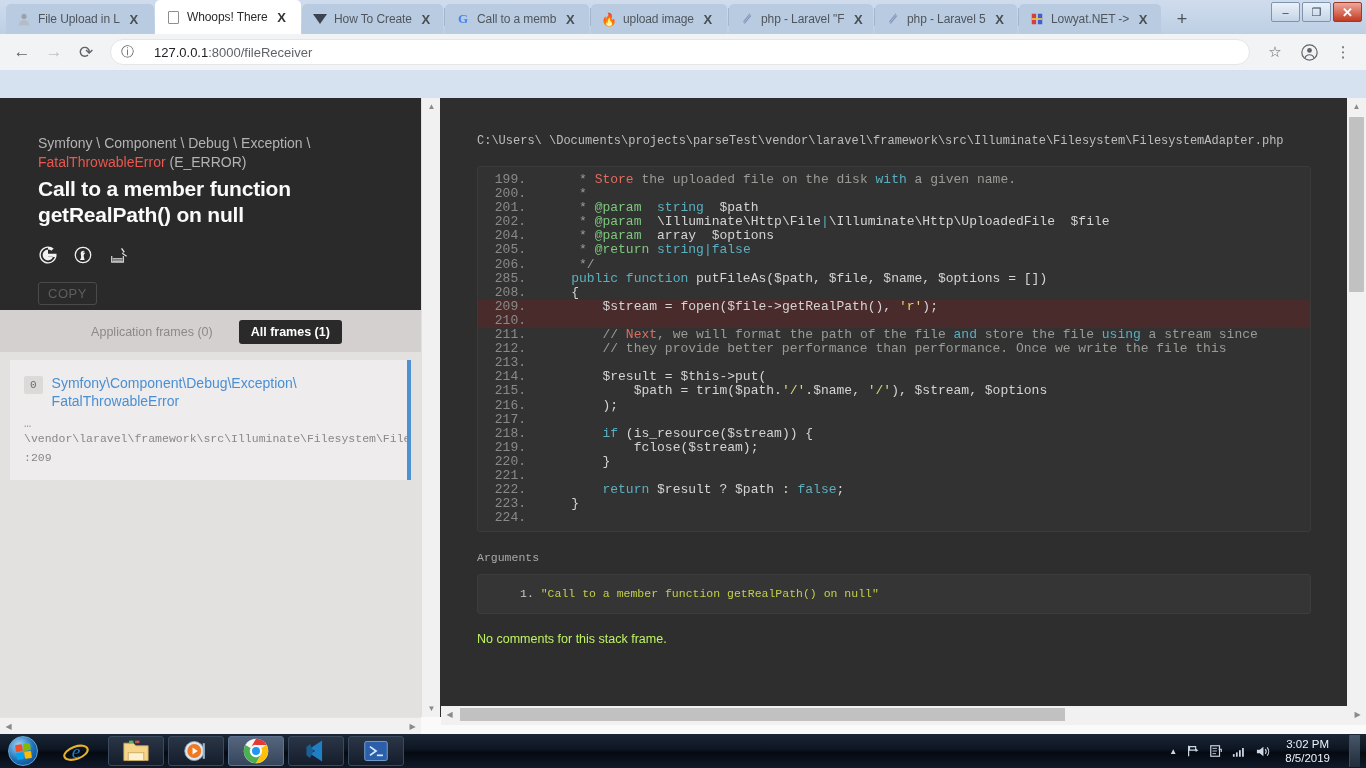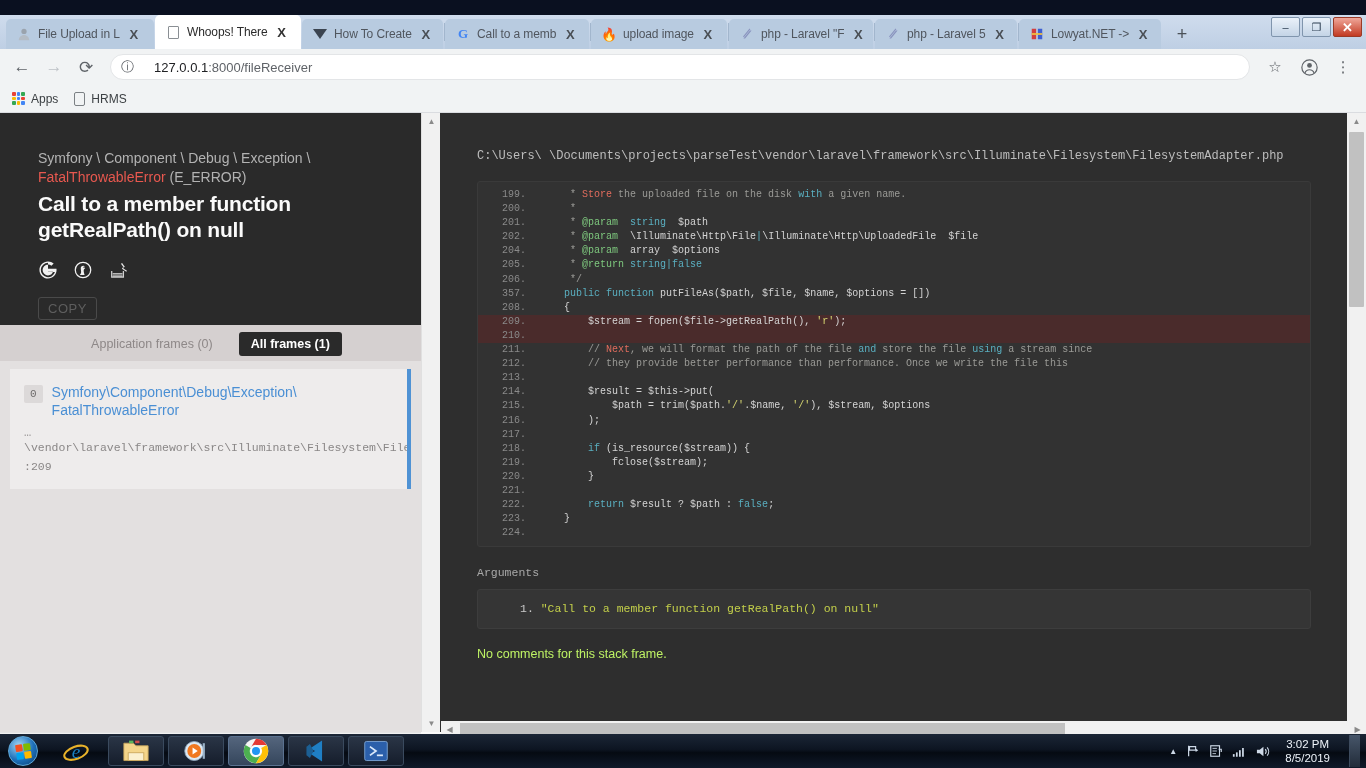--- a/index.html
+++ b/index.html
@@ -3,21 +3,21 @@
 <meta charset="utf-8">
 <style>
   * { box-sizing: border-box; margin: 0; padding: 0; }
   html, body {
     width: 1366px; height: 768px; overflow: hidden;
     font-family: "Liberation Sans", sans-serif;
     background: #0a1020;
   }
   
   #browser-window {
-    position: absolute; left: 0; top: 15px; width: 1366px; height: 734px;
+    position: absolute; left: 0; top: 0; width: 1366px; height: 734px;
     background: #d6e2f0;
   }
   
   #tabstrip {
     position: absolute; left: 0; top: 0; width: 1366px; height: 34px;
     background: linear-gradient(#cfdced, #becfe4);
     display: flex; align-items: flex-end;
   }
   .tab {
     position: relative; height: 30px; display: flex; align-items: center;
@@ -114,21 +114,21 @@
     font-size: 21px; color: #fafafa; line-height: 26px; font-weight: bold; letter-spacing: -0.2px;
   }
   #exc-icons { display: flex; gap: 16px; margin-top: 17px; align-items: center; }
   .exc-icon { width: 19px; height: 19px; display:flex; align-items:center; justify-content:center;}
   #copy-btn {
     margin-top: 18px; display: inline-block; border: 1px solid #4a4a4a;
     color: #5e5e5e; font-size: 13px; padding: 3px 9px; border-radius: 3px;
     letter-spacing: 0.5px;
   }
   #frames-tabs {
-    background: #d5d0d0; height: 36px; display: flex; align-items: center;
+    background: #d5d0d0; height: 42px; display: flex; align-items: center;
     justify-content: center; gap: 14px; padding-top: 2px;
   }
   .frames-tab { font-size: 12.5px; color: #8e8888; padding: 5px 12px; border-radius: 3px; }
   .frames-tab.active { background: #2a2a2a; color: #fff; font-weight: bold; }
   #frames-list { padding: 8px 10px 0 10px; }
   .frame-item {
     background: #eeecec; border-right: 4px solid #4f92d4; padding: 14px 14px 14px 14px;
     position: relative; overflow: hidden;
   }
   .frame-top { display: flex; gap: 9px; align-items: flex-start; }
@@ -159,21 +159,21 @@
   #frame-file {
     color: #bdbdbd; font-family: "Liberation Mono", monospace; font-size: 12px;
     padding: 36px 0 0 36px; white-space: nowrap;
   }
   #frame-file .redacted { color: #2e2e2e; background: transparent; }
   #code-block {
     margin: 18px 36px 0 36px; background: #323232; border: 1px solid #3a3a3a;
     border-radius: 3px; padding: 6px 0; position: relative; overflow: hidden;
   }
   .code-line {
-    display: flex; font-family: "Liberation Mono", monospace; font-size: 10px;
+    display: flex; font-family: "Liberation Mono", monospace; font-size: 13px;
     line-height: 14.1px; white-space: pre; height: 14.1px;
   }
   .code-line.hl { background: #4a2b2b; }
   .ln {
     width: 62px; flex: 0 0 62px; text-align: right; padding-right: 14px;
     color: #8a8a8a;
   }
   .cc { color: #d4d4d4; }
   .t-cmt   { color: #9a9a96; }
   .t-kw    { color: #5aafc0; }
@@ -371,40 +371,20 @@
     <div class="tb-right">
       <svg width="17" height="17" viewBox="0 0 20 20">
           <circle cx="10" cy="10" r="9" fill="none" stroke="#5f6368" stroke-width="1.4"></circle>
           <circle cx="10" cy="7.5" r="2.8" fill="#5f6368"></circle>
           <path d="M4.6 16.5a5.7 5.7 0 0 1 10.8 0" fill="none" stroke="#5f6368" stroke-width="1.4"></path>
         </svg>
     </div>
     <div class="tb-right">⋮</div>
   </div>
 
-  <div id="bookmarks">
-    <div class="bm">
-      <span class="apps-grid">
-          <i></i>
-          <i></i>
-          <i></i>
-          <i></i>
-          <i></i>
-          <i></i>
-          <i></i>
-          <i></i>
-          <i></i>
-        </span>
-      <span>Apps</span>
-    </div>
-    <div class="bm">
-      <span class="doc-icon"></span>
-      <span>HRMS</span>
-    </div>
-  </div>
 
   <div id="viewport">
 
     <div id="left-panel">
       <div id="exception-header">
         <div id="exc-class">
           <span>Symfony \ Component \ Debug \ Exception \</span><br>
           <span class="fatal">FatalThrowableError</span><span> (E_ERROR)</span>
         </div>
         <div id="exc-message">Call to a member function getRealPath() on null</div>
@@ -467,21 +447,21 @@
       <div id="frame-file"><span>C:\Users\</span><span class="redacted">                </span><span>\Documents\projects\parseTest\vendor\laravel\framework\src\Illuminate\Filesystem\FilesystemAdapter.php</span></div>
 
       <div id="code-block">
           <div class="code-line"><span class="ln">199.</span><span class="cc">     <span class="t-cmt">*</span> <span class="t-red">Store</span> <span class="t-cmt">the uploaded file on the disk</span> <span class="t-kw">with</span> <span class="t-cmt">a given name.</span></span></div>
           <div class="code-line"><span class="ln">200.</span><span class="cc">     <span class="t-cmt">*</span></span></div>
           <div class="code-line"><span class="ln">201.</span><span class="cc">     <span class="t-cmt">*</span> <span class="t-tag">@param</span>  <span class="t-kw">string</span>  <span class="cc">$path</span></span></div>
           <div class="code-line"><span class="ln">202.</span><span class="cc">     <span class="t-cmt">*</span> <span class="t-tag">@param</span>  <span class="cc">\Illuminate\Http\File</span><span class="t-kw">|</span><span class="cc">\Illuminate\Http\UploadedFile</span>  <span class="cc">$file</span></span></div>
           <div class="code-line"><span class="ln">204.</span><span class="cc">     <span class="t-cmt">*</span> <span class="t-tag">@param</span>  <span class="cc">array</span>  <span class="cc">$options</span></span></div>
           <div class="code-line"><span class="ln">205.</span><span class="cc">     <span class="t-cmt">*</span> <span class="t-tag">@return</span> <span class="t-kw">string</span><span class="t-kw">|</span><span class="t-kw">false</span></span></div>
           <div class="code-line"><span class="ln">206.</span><span class="cc">     <span class="t-cmt">*/</span></span></div>
-          <div class="code-line"><span class="ln">357.</span><span class="cc">    <span class="t-kw">public function</span> <span class="cc">putFileAs</span>(<span class="cc">$path</span>, <span class="cc">$file</span>, <span class="cc">$name</span>, <span class="cc">$options</span> = []) </span></div>
+          <div class="code-line"><span class="ln">285.</span><span class="cc">    <span class="t-kw">public function</span> <span class="cc">putFileAs</span>(<span class="cc">$path</span>, <span class="cc">$file</span>, <span class="cc">$name</span>, <span class="cc">$options</span> = []) </span></div>
           <div class="code-line"><span class="ln">208.</span><span class="cc">    <span class="cc">{</span></span></div>
           <div class="code-line hl"><span class="ln">209.</span><span class="cc">        <span class="cc">$stream</span> = <span class="cc">fopen</span>(<span class="cc">$file</span>-&gt;<span class="cc">getRealPath</span>(), <span class="t-str">'r'</span>);</span></div>
           <div class="code-line hl"><span class="ln">210.</span><span class="cc"></span></div>
           <div class="code-line"><span class="ln">211.</span><span class="cc">        <span class="t-cmt">//</span> <span class="t-red">Next</span><span class="t-cmt">, we will format the path of the file</span> <span class="t-kw">and</span> <span class="t-cmt">store the file</span> <span class="t-kw">using</span> <span class="t-cmt">a stream since</span></span></div>
           <div class="code-line"><span class="ln">212.</span><span class="cc">        <span class="t-cmt">// they provide better performance than performance. Once we write the file this</span></span></div>
           <div class="code-line"><span class="ln">213.</span></div>
           <div class="code-line"><span class="ln">214.</span><span class="cc">        <span class="cc">$result</span> = <span class="cc">$this</span>-&gt;<span class="cc">put</span>(</span></div>
           <div class="code-line"><span class="ln">215.</span><span class="cc">            <span class="cc">$path</span> = <span class="cc">trim</span>(<span class="cc">$path</span>.<span class="t-str">'/'</span>.<span class="cc">$name</span>, <span class="t-str">'/'</span>), <span class="cc">$stream</span>, <span class="cc">$options</span></span></div>
           <div class="code-line"><span class="ln">216.</span><span class="cc">        );</span></div>
           <div class="code-line"><span class="ln">217.</span><span class="cc"></span></div>

